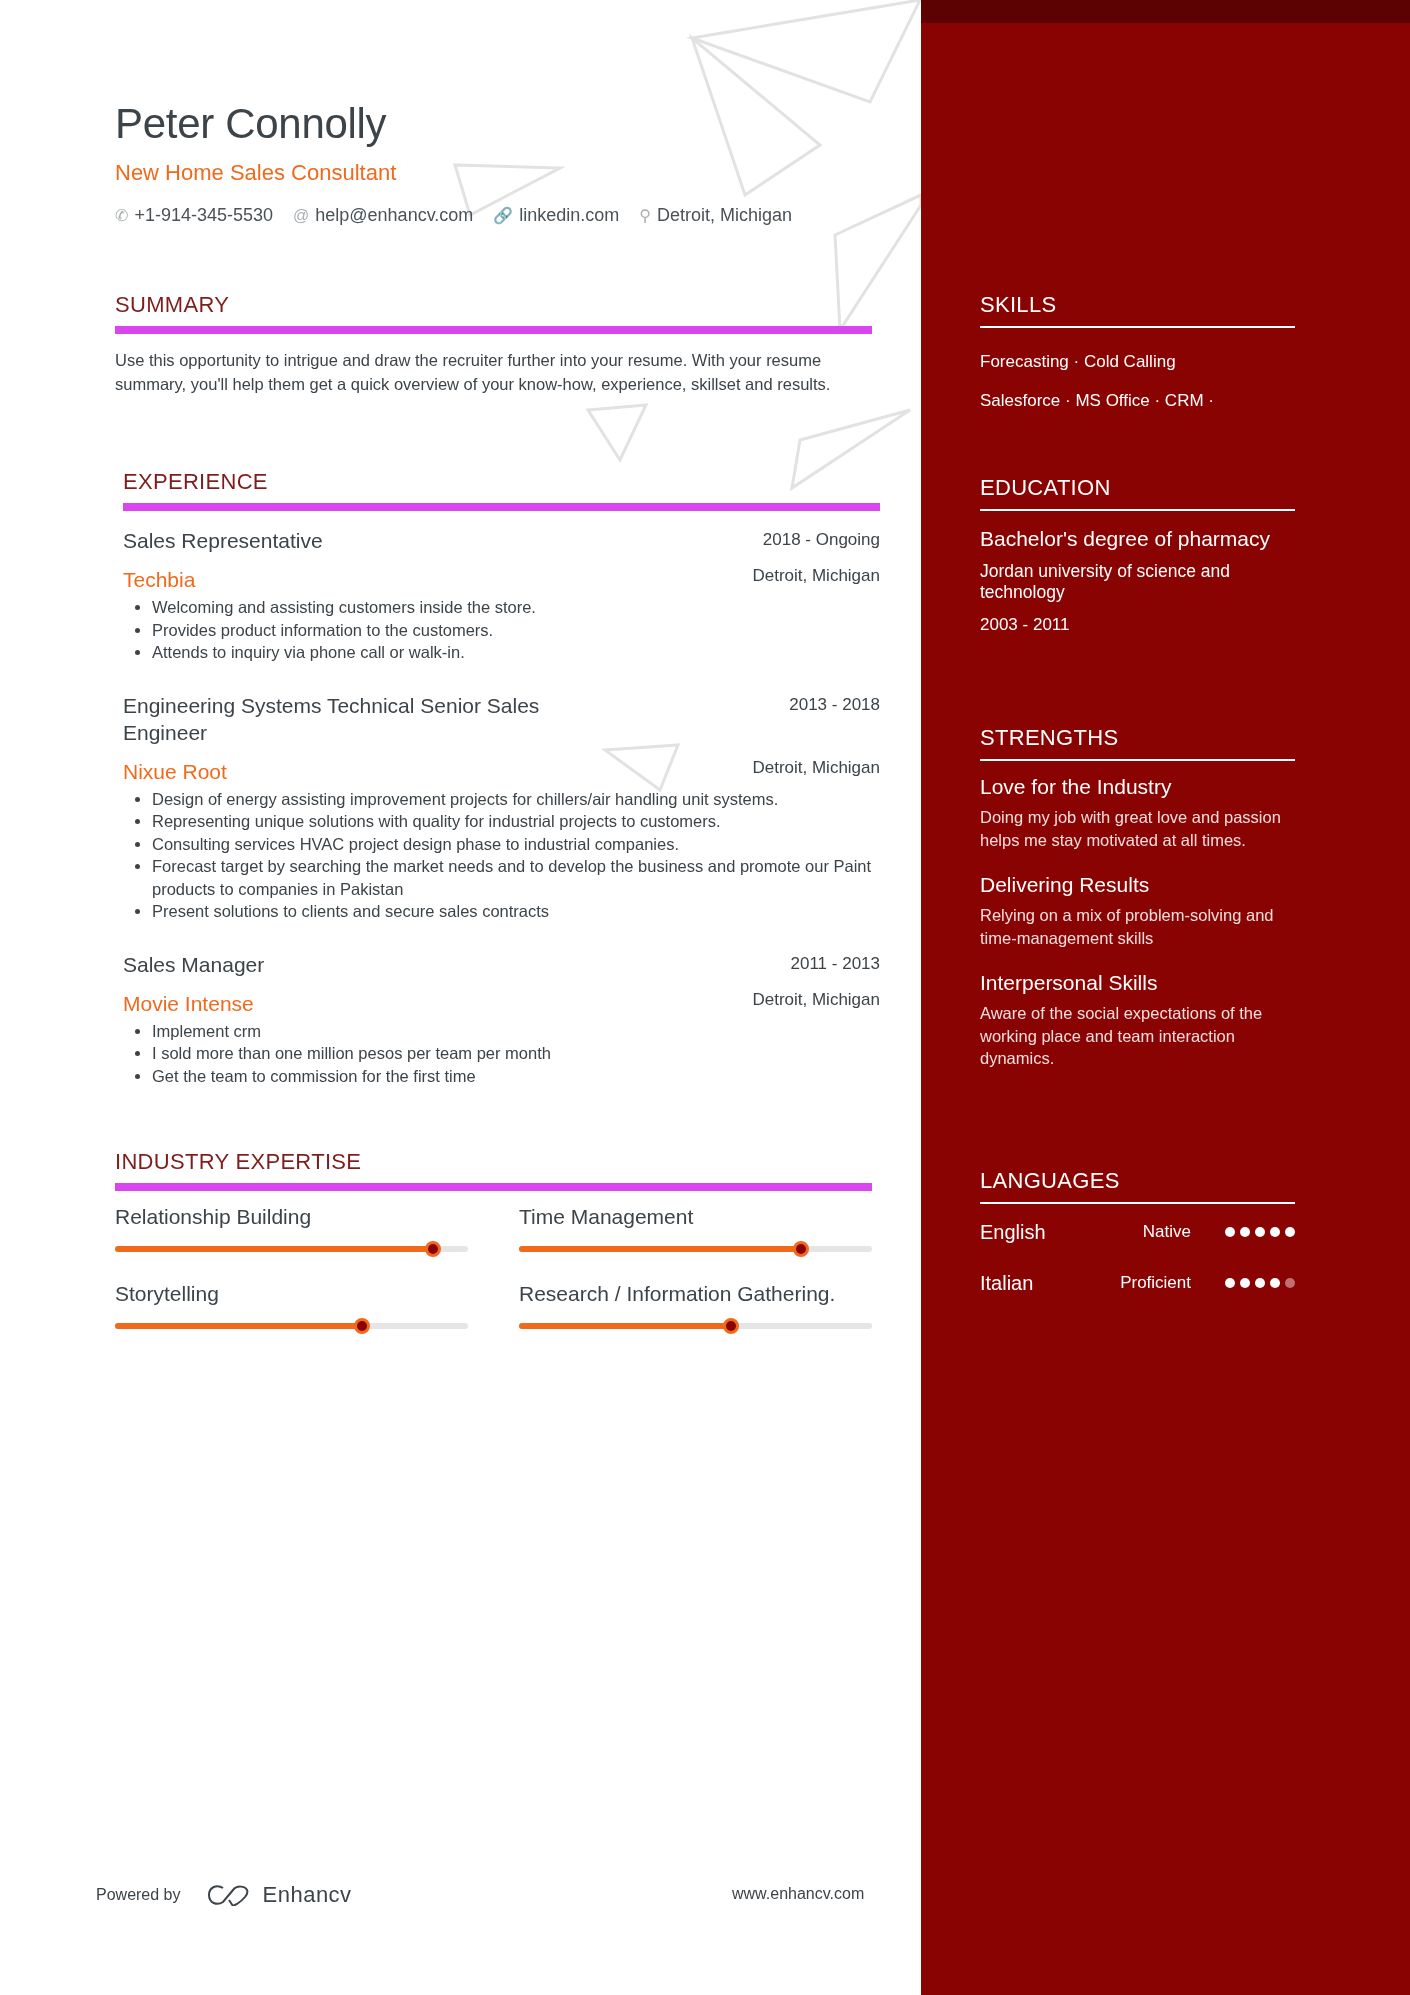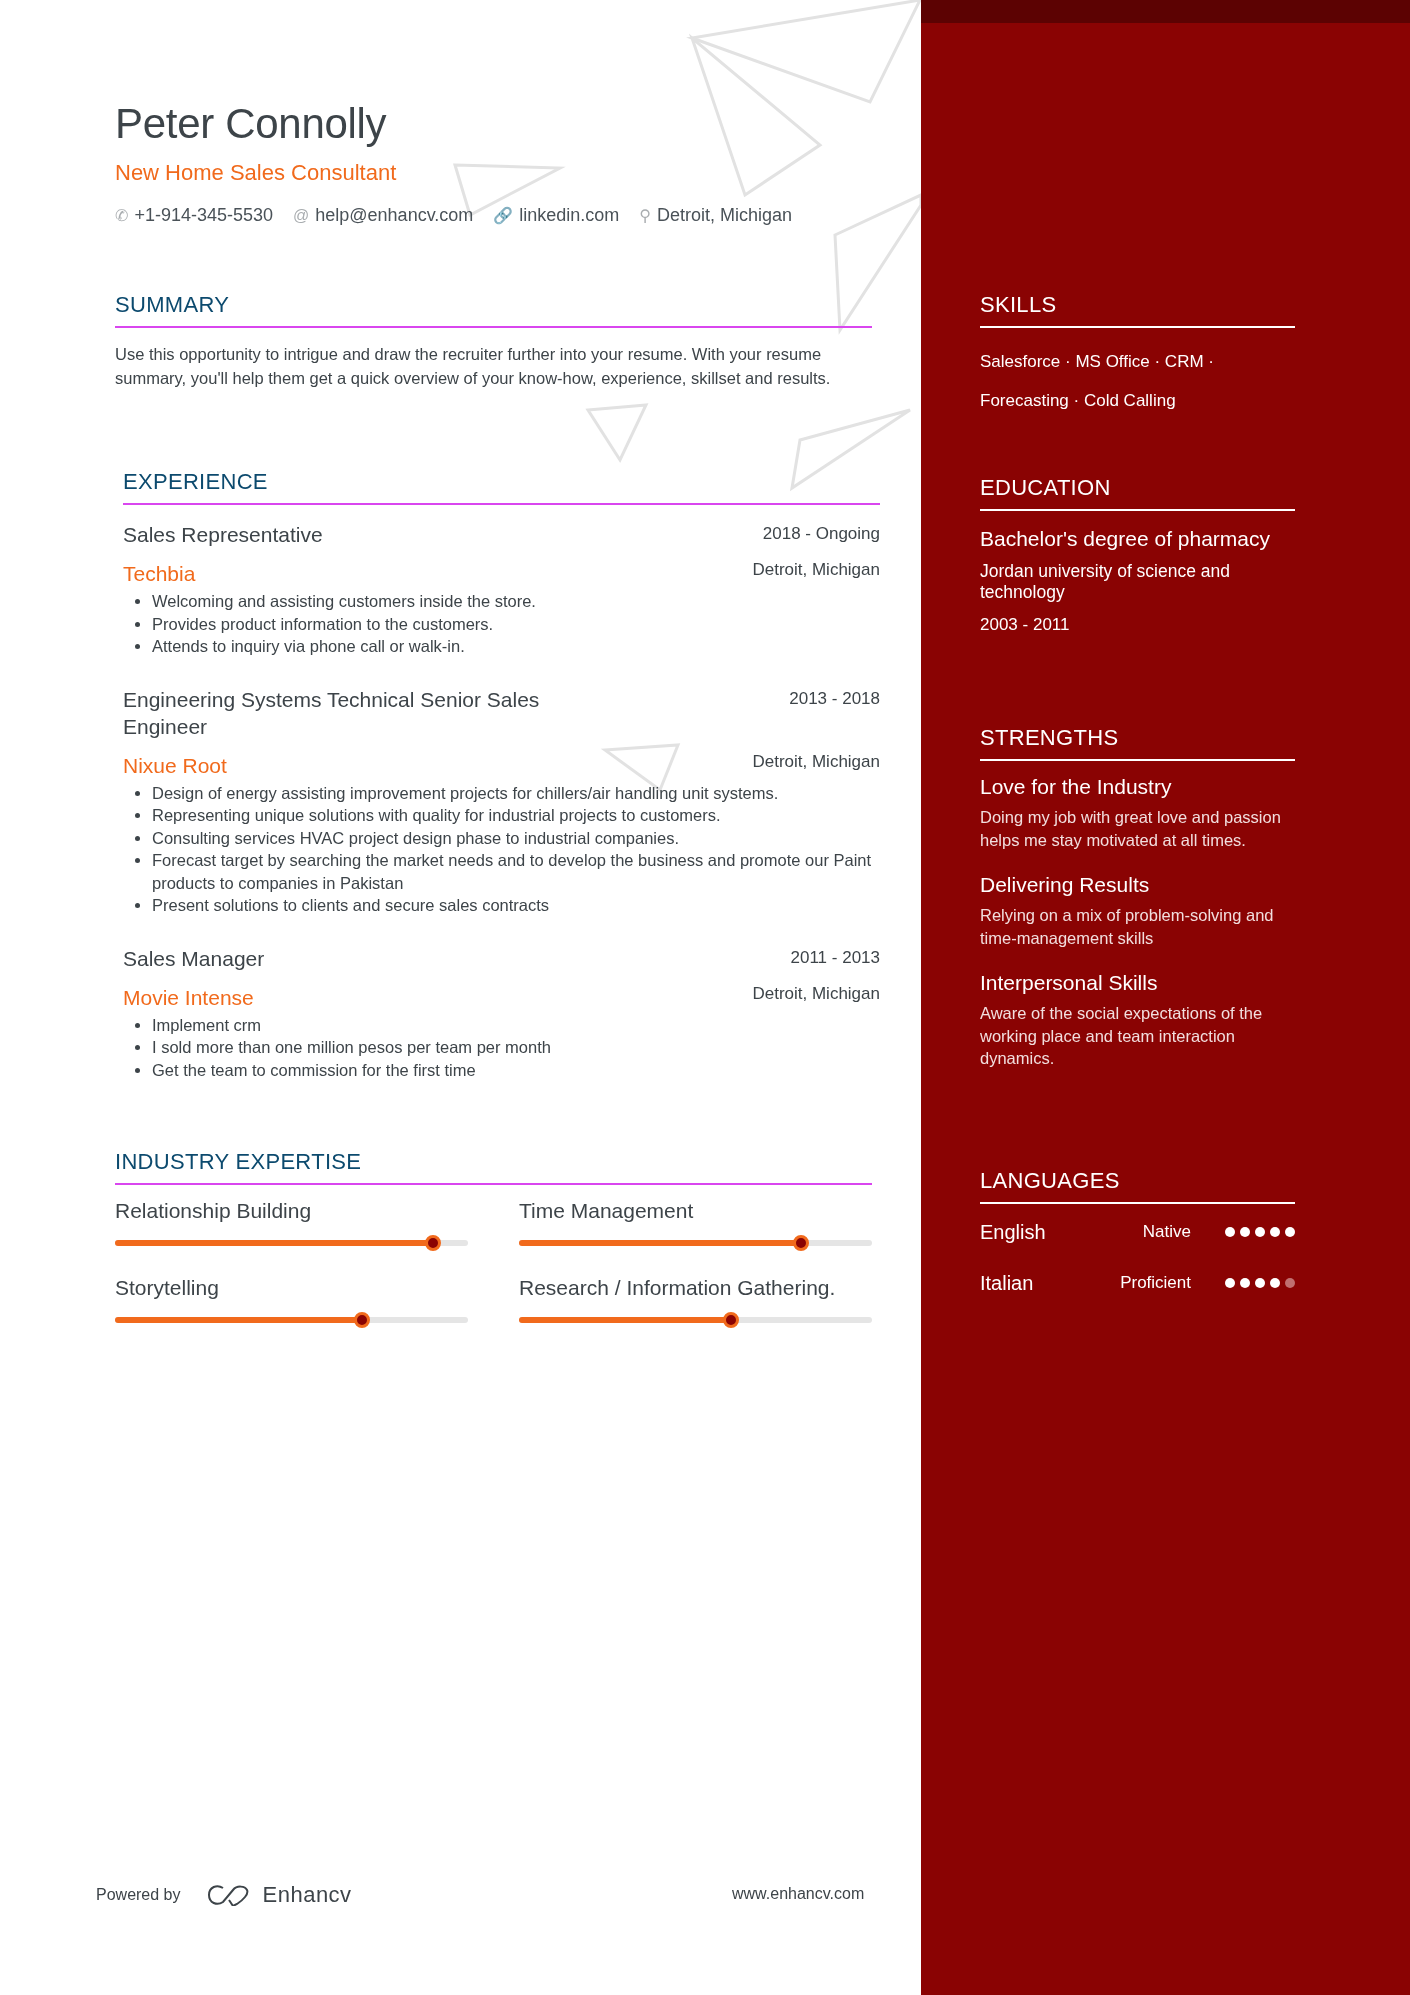--- a/index.html
+++ b/index.html
@@ -7,21 +7,21 @@
   body { position: relative; font-family: "Liberation Sans", sans-serif; color: #3d4449; overflow: hidden; }
   .sidebar { position: absolute; left: 921px; top: 0; width: 489px; height: 1995px; background: #8a0303; }
   .sidebar-top { position: absolute; left: 0; top: 0; width: 489px; height: 23px; background: #5c0202; }
   .decor { position: absolute; left: 0; top: 0; width: 921px; height: 800px; pointer-events: none; }
   .main { position: absolute; left: 115px; top: 0; width: 757px; }
   .name { position: absolute; top: 100px; left: 0; font-size: 42px; color: #3d4449; font-weight: normal; letter-spacing: -0.3px; }
   .role { position: absolute; top: 160px; left: 0; font-size: 22px; color: #f16a1c; }
   .contacts { position: absolute; top: 205px; left: 0; display: flex; gap: 20px; font-size: 18px; color: #4a5258; }
   .contacts .c { display: flex; align-items: center; gap: 6px; }
   .contacts .ic { color: #a9adb0; font-size: 16px; }
-  .sec-title { font-size: 22px; color: #0c4a6e; letter-spacing: 0.3px; padding-bottom: 8px; border-bottom: 2px solid #d946ef; }
+  .sec-title { font-size: 22px; color: #7f1d1d; letter-spacing: 0.3px; padding-bottom: 8px; border-bottom: 8px solid #d946ef; }
   .summary { position: absolute; top: 292px; left: 0; width: 757px; }
   .summary p { margin-top: 14px; font-size: 16.5px; line-height: 24px; color: #3d4449; }
   .exp { position: absolute; top: 469px; left: 8px; width: 757px; }
   .job { margin-top: 16px; }
   .job-head { display: flex; justify-content: space-between; align-items: flex-start; }
   .job-title { font-size: 21px; line-height: 27px; color: #3d4449; max-width: 490px; }
   .job-date { font-size: 17px; color: #3d4449; margin-top: 3px; }
   .job-sub { display: flex; justify-content: space-between; align-items: center; margin-top: 6px; }
   .company { font-size: 21px; color: #f16a1c; margin-top: 8px; }
   .loc { font-size: 17px; color: #3d4449; }
@@ -183,22 +183,22 @@
             <div class="knob" style="left:calc(60% - 8px)"></div>
         </div>
       </div>
     </div>
   </section>
 </div>
 
 <section class="side" style="top:292px;">
   <div class="sec-title">SKILLS</div>
   <div class="skills-text">
+    <div>Forecasting · Cold Calling</div>
     <div>Salesforce · MS Office · CRM ·</div>
-    <div>Forecasting · Cold Calling</div>
   </div>
 </section>
 
 <section class="side" style="top:475px;">
   <div class="sec-title">EDUCATION</div>
   <div class="edu-degree">Bachelor's degree of pharmacy</div>
   <div class="edu-school">Jordan university of science and technology</div>
   <div class="edu-years">2003 - 2011</div>
 </section>
 

